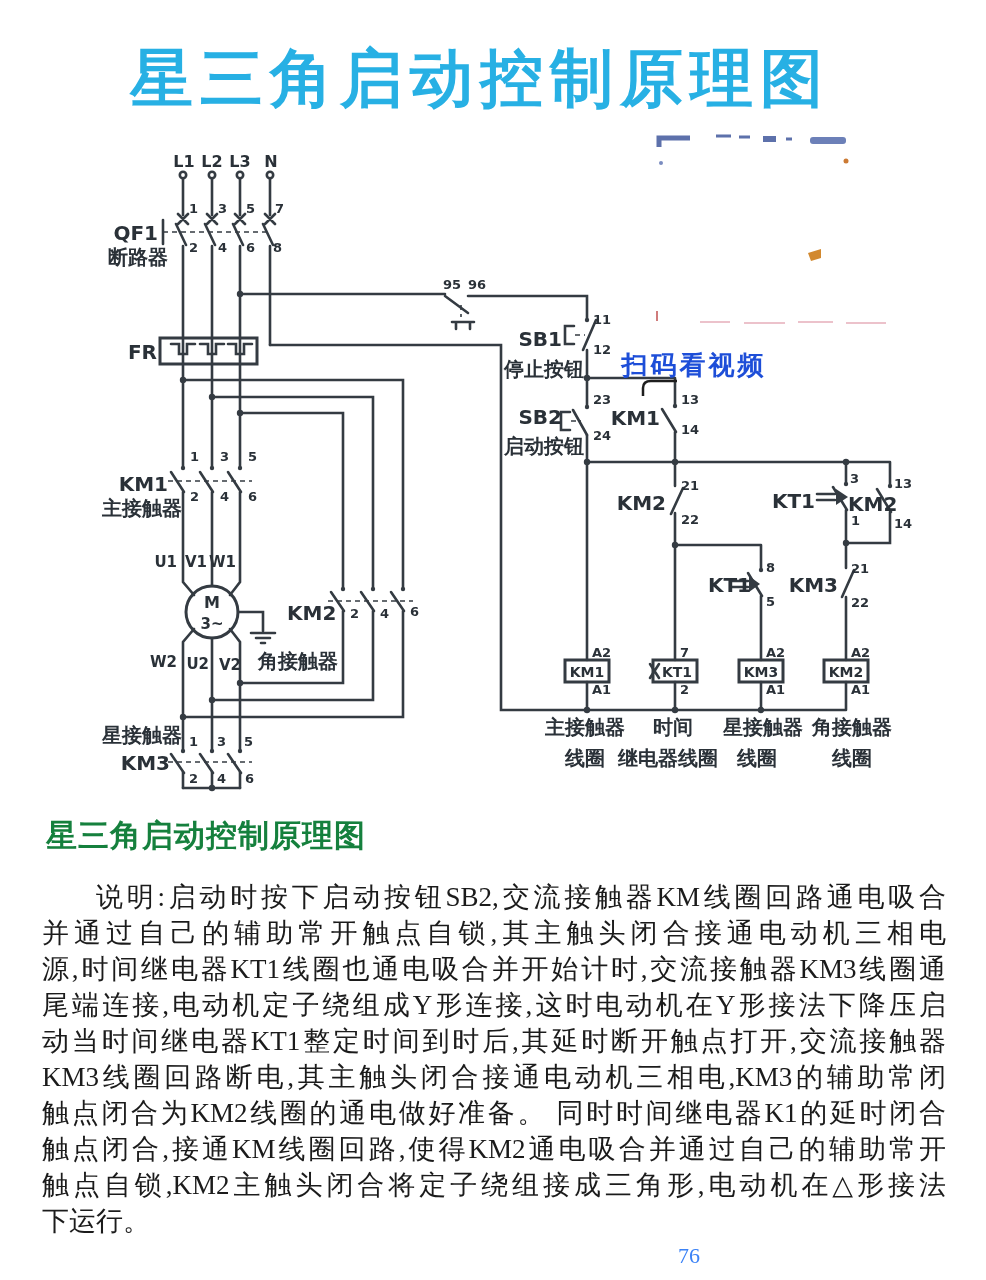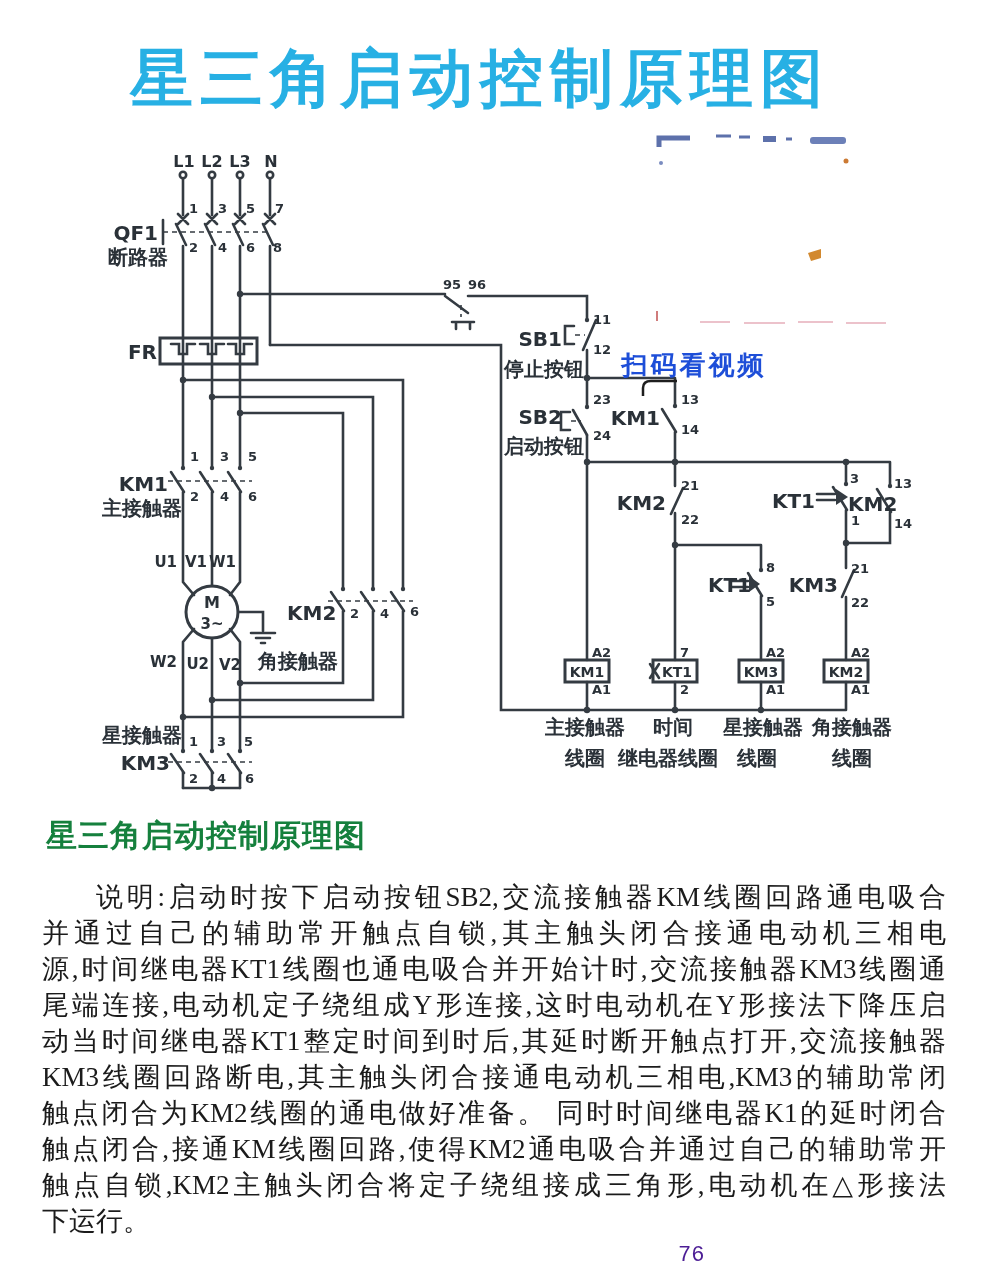--- a/index.html
+++ b/index.html
@@ -10,21 +10,21 @@
   .qr-caption{position:absolute;left:608px;top:348px;width:172px;text-align:center;
          font-family:"DejaVu Sans","Liberation Sans",sans-serif;font-weight:bold;
          font-size:26px;letter-spacing:3px;color:#1d4ed8;}
   .section-heading{position:absolute;left:46px;top:815px;margin:0;font-size:31px;font-weight:bold;
          letter-spacing:1px;color:#15803d;}
   .body-text{position:absolute;left:42px;top:879px;width:904px;font-size:27px;line-height:36px;
          color:#1b1b1b;}
   .bline{text-align:justify;text-align-last:justify;white-space:normal;}
   .bline.first{text-indent:54px;}
   .bline.last{text-align-last:left;}
-  .page-number{position:absolute;left:678px;top:1243px;font-size:22px;color:#4c1d95;font-family:Liberation Mono, monospace;}
+  .page-number{position:absolute;left:678px;top:1243px;font-size:22px;color:#3b82f6;}
   svg{position:absolute;left:0;top:0;}
   .w{stroke:#343b42;stroke-width:2.6;fill:none;stroke-linecap:round;}
   .w3{stroke:#343b42;stroke-width:3;fill:none;}
   .dash{stroke:#343b42;stroke-width:1.6;fill:none;stroke-dasharray:5,4;}
   .dot{fill:#343b42;}
   .sl{font-family:"DejaVu Sans","Liberation Sans",sans-serif;fill:#2a3138;}
   .tn{font-size:13px;font-weight:bold;}
   .t15{font-size:15px;font-weight:bold;}
   .t16{font-size:16px;font-weight:bold;}
   .id{font-size:20px;font-weight:bold;}

